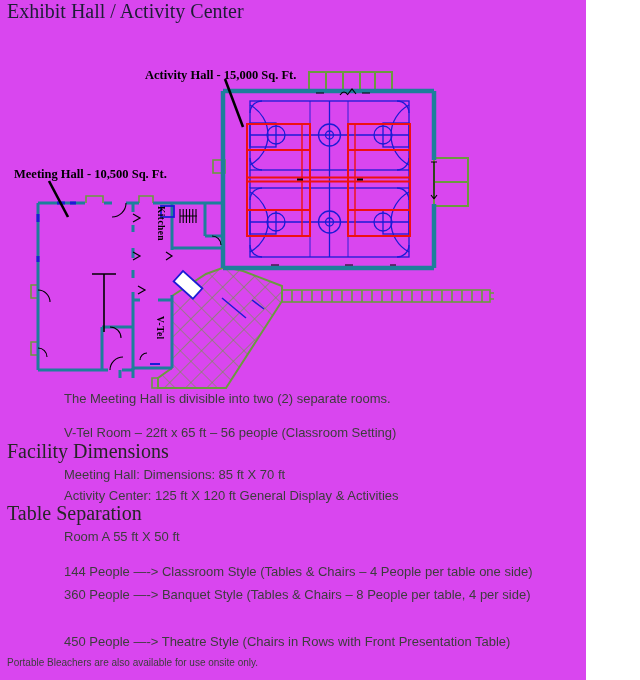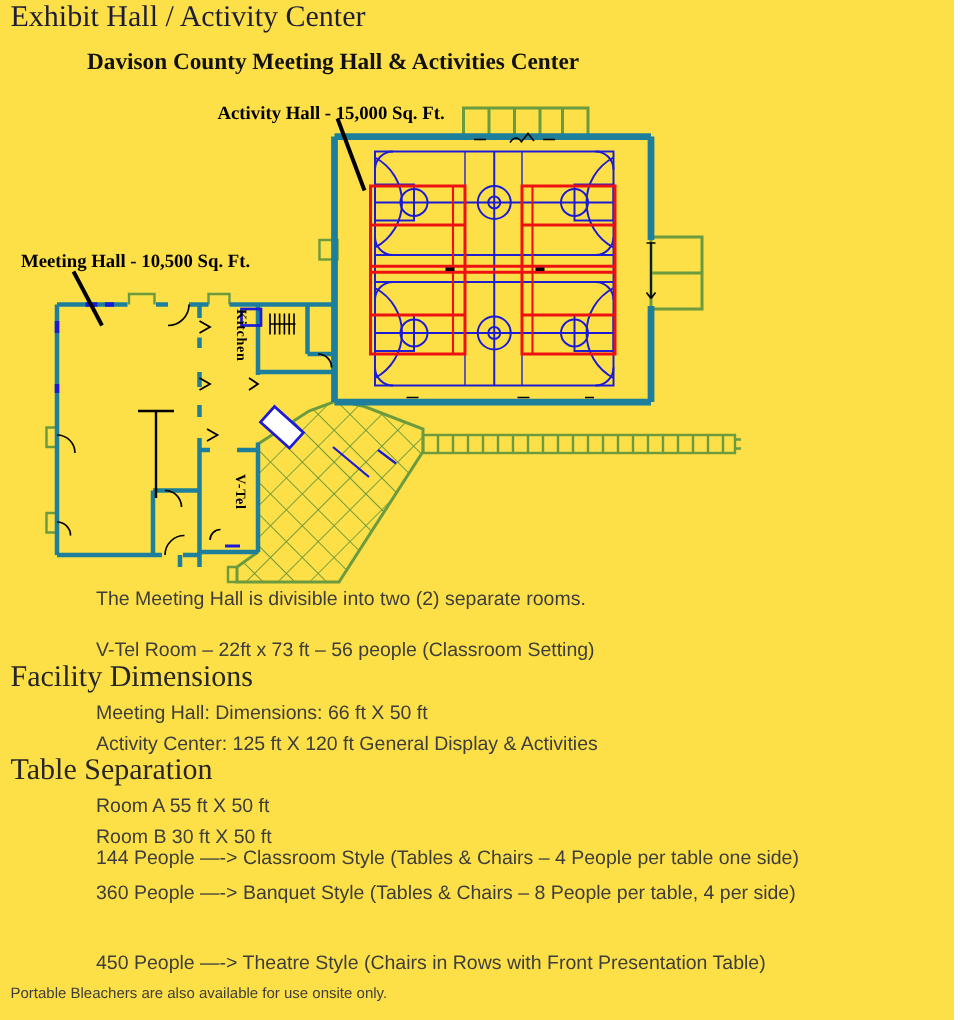--- a/index.html
+++ b/index.html
@@ -1,36 +1,35 @@
 <!DOCTYPE html>
 <html><head>
 <meta charset="utf-8">
 <style>
   html,body{margin:0;padding:0;background:#ffffff;}
-  .page{position:relative;width:636px;height:680px;background:#fde047;overflow:hidden;
+  .page{position:relative;width:586px;height:680px;background:#d946ef;overflow:hidden;
         font-family:"Liberation Sans", sans-serif;}
   .title{position:absolute;left:7px;top:0px;font-family:"Liberation Serif", serif;
          font-size:20px;color:#1d1d35;white-space:nowrap;}
   .subtitle{position:absolute;left:58px;top:33px;font-family:"Liberation Serif", serif;
             font-weight:bold;font-size:15.5px;color:#111;white-space:nowrap;}
   .plan{position:absolute;left:0;top:0;width:640px;height:400px;}
   .bodyline{position:absolute;left:64px;font-size:13px;color:#3d3d3d;white-space:nowrap;}
   .heading{position:absolute;left:7px;font-family:"Liberation Serif", serif;
            font-size:20px;color:#262626;white-space:nowrap;}
   .footer{position:absolute;left:7px;font-size:10px;color:#3d3d3d;white-space:nowrap;}
   .plan-label{font-family:"Liberation Serif", serif;font-weight:bold;font-size:12.5px;fill:#000;}
   .cad-label{font-family:"Liberation Serif", serif;font-weight:bold;font-size:9.5px;fill:#000;letter-spacing:0.4px;}
 </style>
 </head>
 <body>
 
 <div class="page">
 
   <div class="title">Exhibit Hall / Activity Center</div>
-  <div class="subtitle">Davison County Meeting Hall &amp; Activities Center</div>
 
   <svg class="plan" viewBox="0 0 640 400">
     <defs>
       <pattern id="hatch" width="15" height="15" patternUnits="userSpaceOnUse" patternTransform="rotate(45)">
         <path d="M0 0H15M0 0V15" stroke="#6b9a3f" stroke-width="1.2" fill="none"></path>
       </pattern>
     </defs>
 
     <g>
       <polygon points="172,296 206,274 225,267 243,271 282,286 282,301 226,388 158,388 158,378 172,368" fill="url(#hatch)" stroke="#6b9a3f" stroke-width="2"></polygon>
@@ -141,28 +140,27 @@
       <path d="M225,79 L243,127"></path>
       <path d="M49,181 L68,217"></path>
     </g>
     <text class="plan-label" x="145" y="79">Activity Hall - 15,000 Sq. Ft.</text>
     <text class="plan-label" x="14" y="178">Meeting Hall - 10,500 Sq. Ft.</text>
     <text class="cad-label" transform="translate(158,206) rotate(90)">Kitchen</text>
     <text class="cad-label" transform="translate(157,316) rotate(90)">V-Tel</text>
   </svg>
 
   <div class="bodyline" style="top:391px">The Meeting Hall is divisible into two (2) separate rooms.</div>
-  <div class="bodyline" style="top:425px">V-Tel Room – 22ft x 73 ft – 56 people (Classroom Setting)</div>
+  <div class="bodyline" style="top:425px">V-Tel Room – 22ft x 65 ft – 56 people (Classroom Setting)</div>
 
   <div class="heading" style="top:440px">Facility Dimensions</div>
-  <div class="bodyline" style="top:467px">Meeting Hall: Dimensions: 66 ft X 50 ft</div>
+  <div class="bodyline" style="top:467px">Meeting Hall: Dimensions: 85 ft X 70 ft</div>
   <div class="bodyline" style="top:488px">Activity Center: 125 ft X 120 ft General Display &amp; Activities</div>
 
   <div class="heading" style="top:502px">Table Separation</div>
   <div class="bodyline" style="top:529px">Room A 55 ft X 50 ft</div>
-  <div class="bodyline" style="top:550px">Room B 30 ft X 50 ft</div>
 
   <div class="bodyline" style="top:564px">144 People —-&gt; Classroom Style (Tables &amp; Chairs – 4 People per table one side)</div>
   <div class="bodyline" style="top:587px">360 People —-&gt; Banquet Style (Tables &amp; Chairs – 8 People per table, 4 per side)</div>
   <div class="bodyline" style="top:634px">450 People —-&gt; Theatre Style (Chairs in Rows with Front Presentation Table)</div>
 
   <div class="footer" style="top:657px">Portable Bleachers are also available for use onsite only.</div>
 </div>
 
 </body></html>

